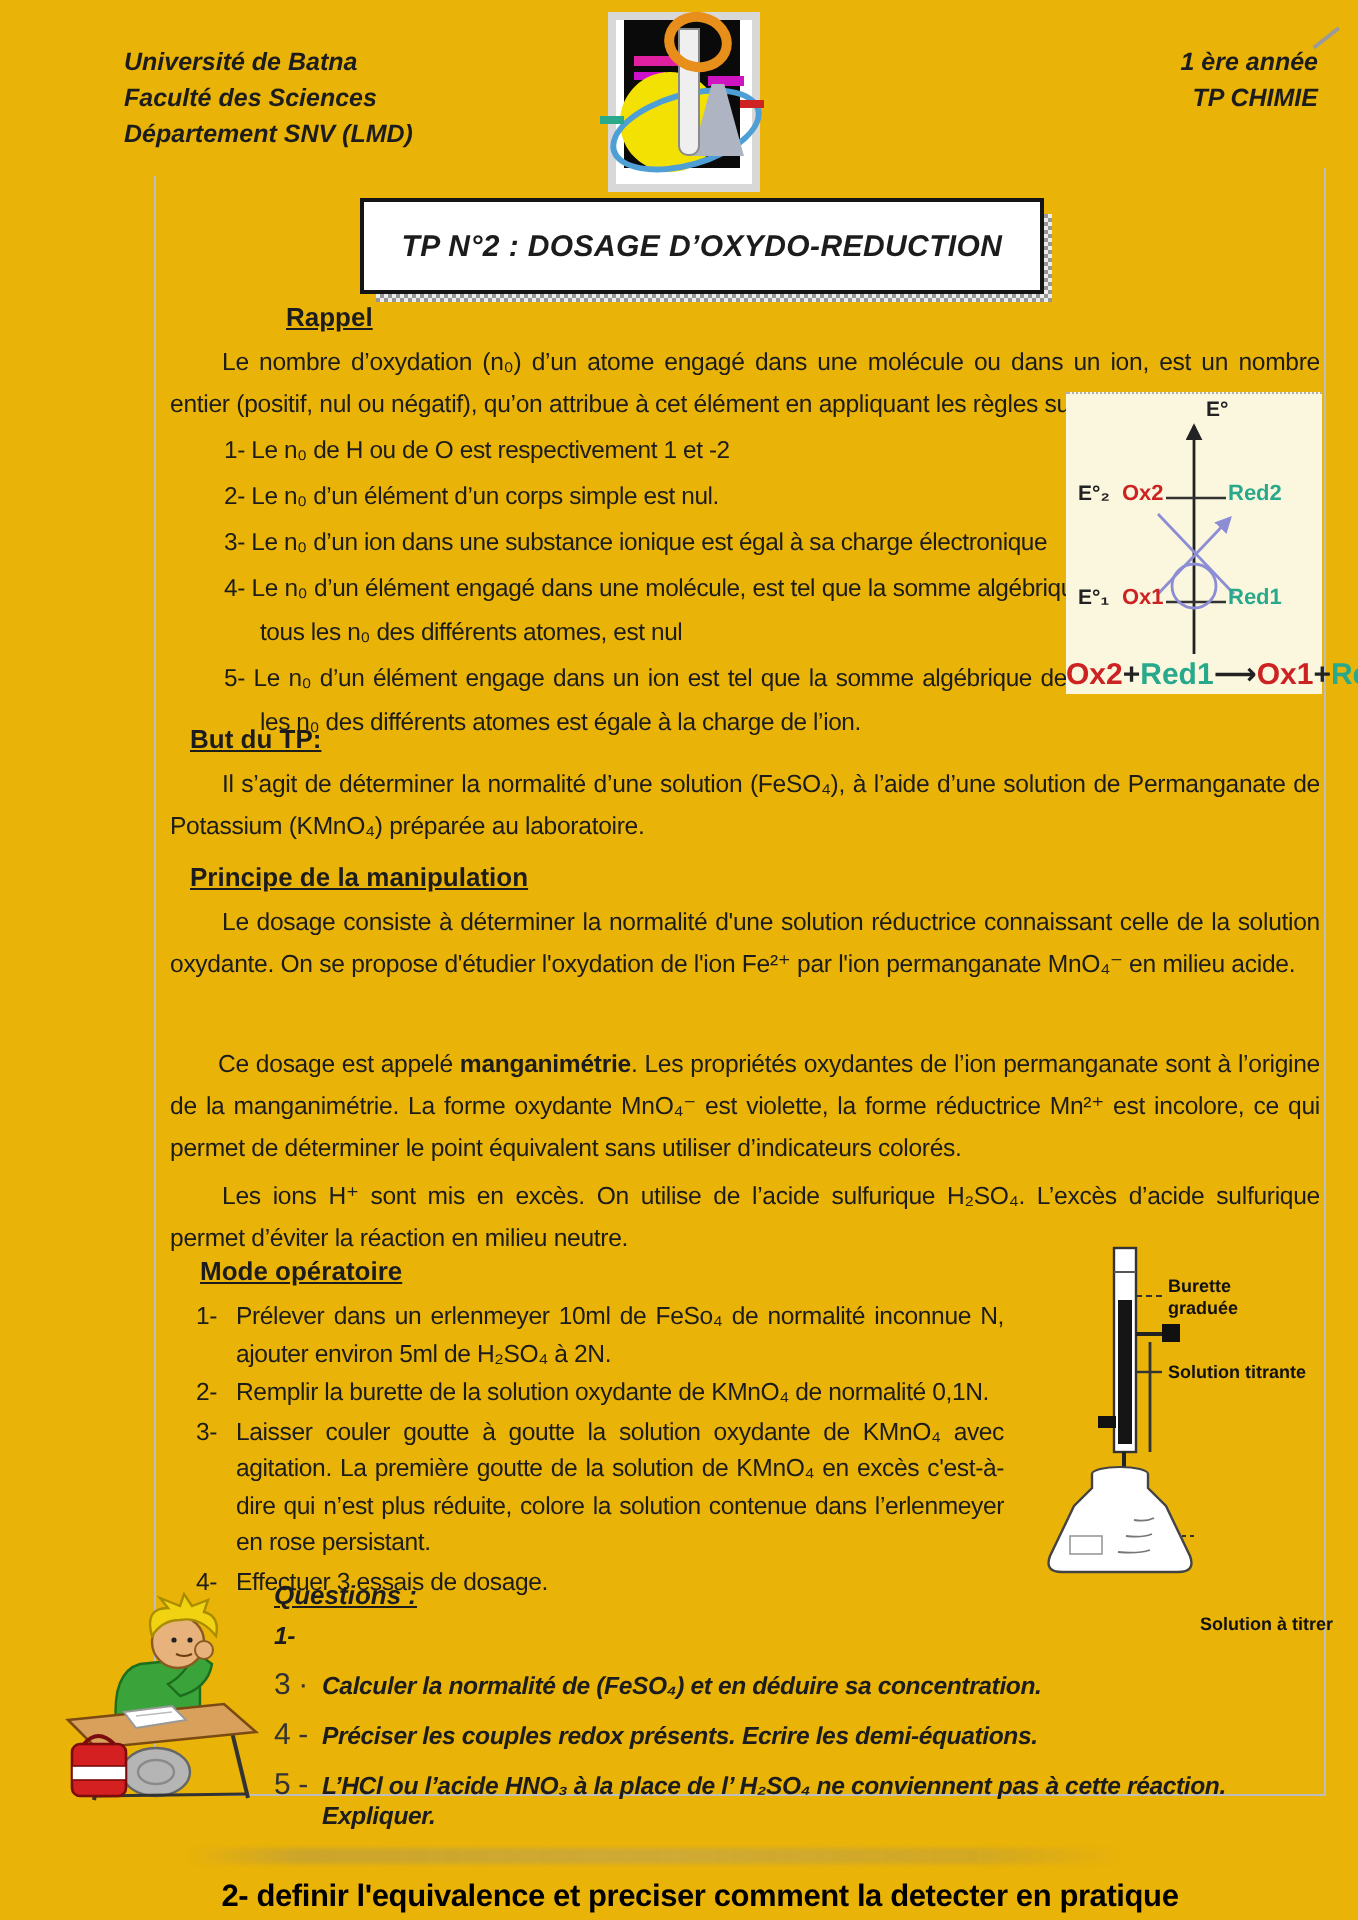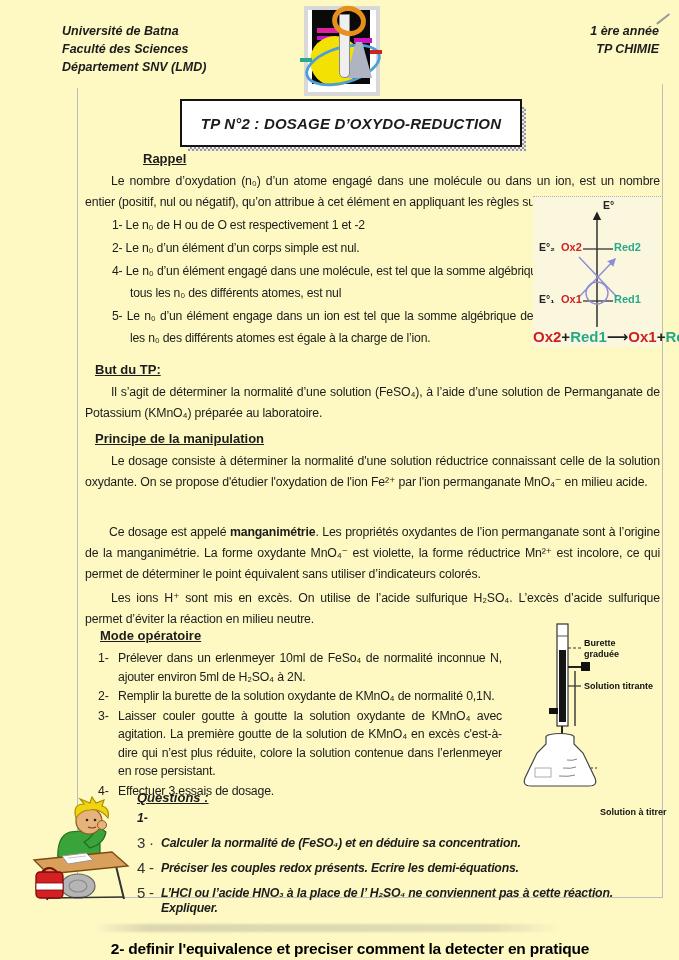--- a/index.html
+++ b/index.html
@@ -1,16 +1,16 @@
 <!DOCTYPE html>
 <html><head>
 <meta charset="utf-8">
 <style>
   html,body{margin:0;padding:0;background:#fff;}
-  .page{position:relative;width:679px;height:960px;background:#fef9c3;overflow:hidden;
+  .page{position:relative;width:679px;height:960px;background:#eab308;overflow:hidden;
         font-family:"Liberation Sans","DejaVu Sans",sans-serif;color:#1c1c1c;}
   .abs{position:absolute;}
   
   .hdr-left{left:62px;top:22px;font-size:12.5px;font-weight:bold;font-style:italic;line-height:18px;}
   .hdr-right{right:20px;top:22px;font-size:12.5px;font-weight:bold;font-style:italic;line-height:18px;text-align:right;}
   .pen-mark{right:8px;top:18px;width:16px;height:1.5px;background:#9a9a9a;transform:rotate(-38deg);}
   
   .logo{left:304px;top:6px;width:76px;height:90px;}
   .logo .frame{position:absolute;inset:0;background:#d8d8d8;}
   .logo .inner{position:absolute;inset:4px;background:#fff;}
@@ -109,20 +109,21 @@
 
   <div class="abs frame-left"></div>
   <div class="abs frame-right"></div>
   <div class="abs frame-bottom"></div>
 
   <div class="abs sec-h" style="left:95px;top:151px;padding-left:48px;">Rappel</div>
   <div class="abs body-p indent" style="left:85px;top:171px;width:575px;">Le nombre d’oxydation (n₀) d’un atome engagé dans une molécule ou dans un ion, est un nombre entier (positif, nul ou négatif), qu’on attribue à cet élément en appliquant les règles suivantes :</div>
   <div class="abs rules">
     <p class="rule">1-  Le n₀ de H ou de O est respectivement 1 et -2</p>
     <p class="rule">2-  Le n₀ d’un élément d’un corps simple est nul.</p>
+    <p class="rule">3-  Le n₀ d’un ion dans une substance ionique est égal à sa charge électronique</p>
     <p class="rule">4-  Le n₀ d’un élément engagé dans une molécule, est tel que la somme algébrique de tous les n₀ des différents atomes, est nul</p>
     <p class="rule">5-  Le n₀ d’un élément engage dans un ion est tel que la somme algébrique de tous les n₀ des différents atomes est égale à la charge de l’ion.</p>
   </div>
 
   <div class="abs diagram">
     <svg width="128" height="150" viewBox="0 0 128 150">
       <defs>
         <marker id="ah" markerWidth="7" markerHeight="7" refX="5" refY="3" orient="auto">
           <path d="M0,0 L6,3 L0,6 z" fill="#222"></path>
         </marker>

